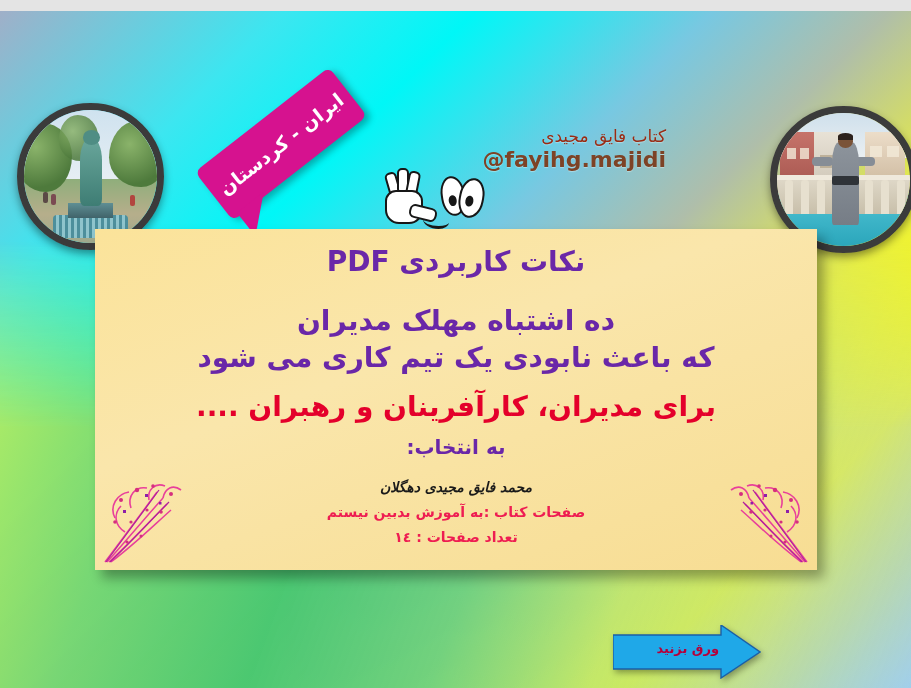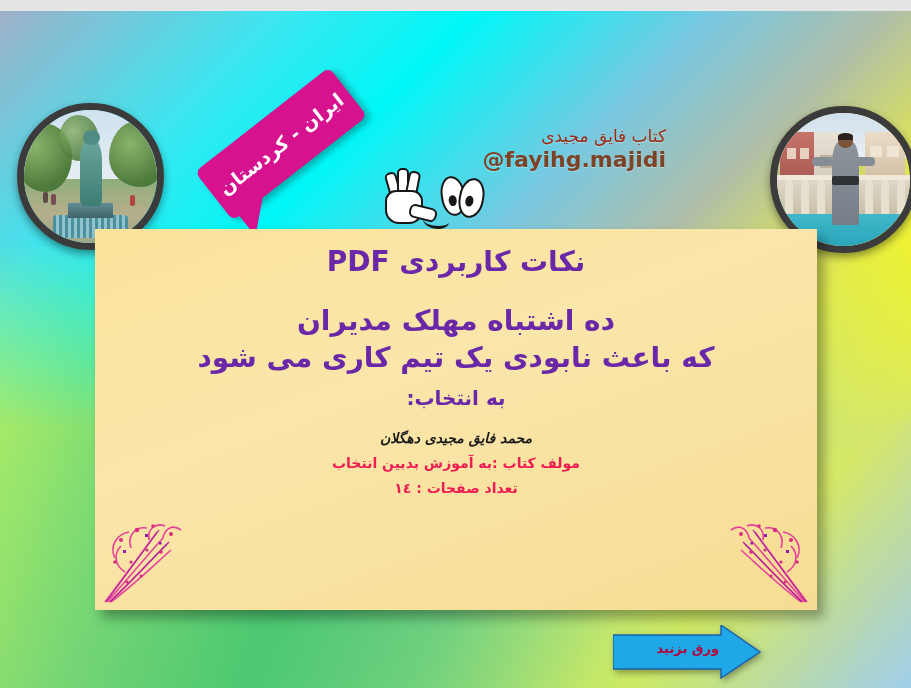--- a/index.html
+++ b/index.html
@@ -139,21 +139,21 @@
   
   #handle{
     position:absolute;right:245px;top:126px;text-align:right;direction:rtl;
     color:#8d2c16;line-height:1.22;text-shadow:0 1px 1px rgba(255,255,255,.35);
   }
   #handle-name{font-size:17px;font-weight:400;color:#9a2a12;}
   #handle-id{font-size:22px;font-weight:700;color:#7d4326;direction:ltr;}
 
   
   #card{
-    position:absolute;left:95px;top:229px;width:722px;height:381px;
+    position:absolute;left:95px;top:229px;width:722px;height:341px;
     background:linear-gradient(160deg,#fbe39a 0%,#fae6ab 40%,#f7dd93 100%);
     box-shadow:7px 8px 11px rgba(0,0,0,.33);
     overflow:hidden;
   }
   .card-line{
     text-align:center;direction:rtl;font-weight:700;white-space:nowrap;
   }
   #l1{margin-top:16px;font-size:28px;color:#6a27a8;}
   #l2{margin-top:26px;font-size:28px;color:#6a27a8;}
   #l3{margin-top:4px;font-size:28px;color:#6a27a8;}
@@ -258,23 +258,24 @@
 
   <div id="handle">
     <div id="handle-name">کتاب فایق مجیدی</div>
     <div id="handle-id">@fayihg.majidi</div>
   </div>
 
   <div id="card">
     <div class="card-line" id="l1">نکات کاربردی PDF</div>
     <div class="card-line" id="l2">ده اشتباه مهلک مدیران</div>
     <div class="card-line" id="l3">که باعث نابودی یک تیم کاری می شود</div>
+    <div class="card-line" id="l4">برای مدیران، کارآفرینان و رهبران ....</div>
     <div class="card-line" id="l5">به انتخاب:</div>
     <div class="card-line" id="l6">محمد فایق مجیدی دهگلان</div>
-    <div class="card-line" id="l7">مولف کتاب :به آموزش بدبین انتخاب</div>
+    <div class="card-line" id="l7">صفحات کتاب :به آموزش بدبین نیستم</div>
     <div class="card-line" id="l8">تعداد صفحات : ١٤</div>
 
     <svg class="fw" id="fw-left" viewBox="0 0 96 86">
       <g fill="none" stroke="#e83f9b" stroke-width="1.5">
         <path d="M4 84 C22 60 40 36 56 14"></path>
           <path d="M6 84 C26 62 44 40 62 20"></path>
         <path d="M8 84 C30 64 48 44 66 26"></path>
           <path d="M10 84 C34 66 52 48 70 32"></path>
       </g>
       <g fill="none" stroke="#b0209c" stroke-width="1.2">

